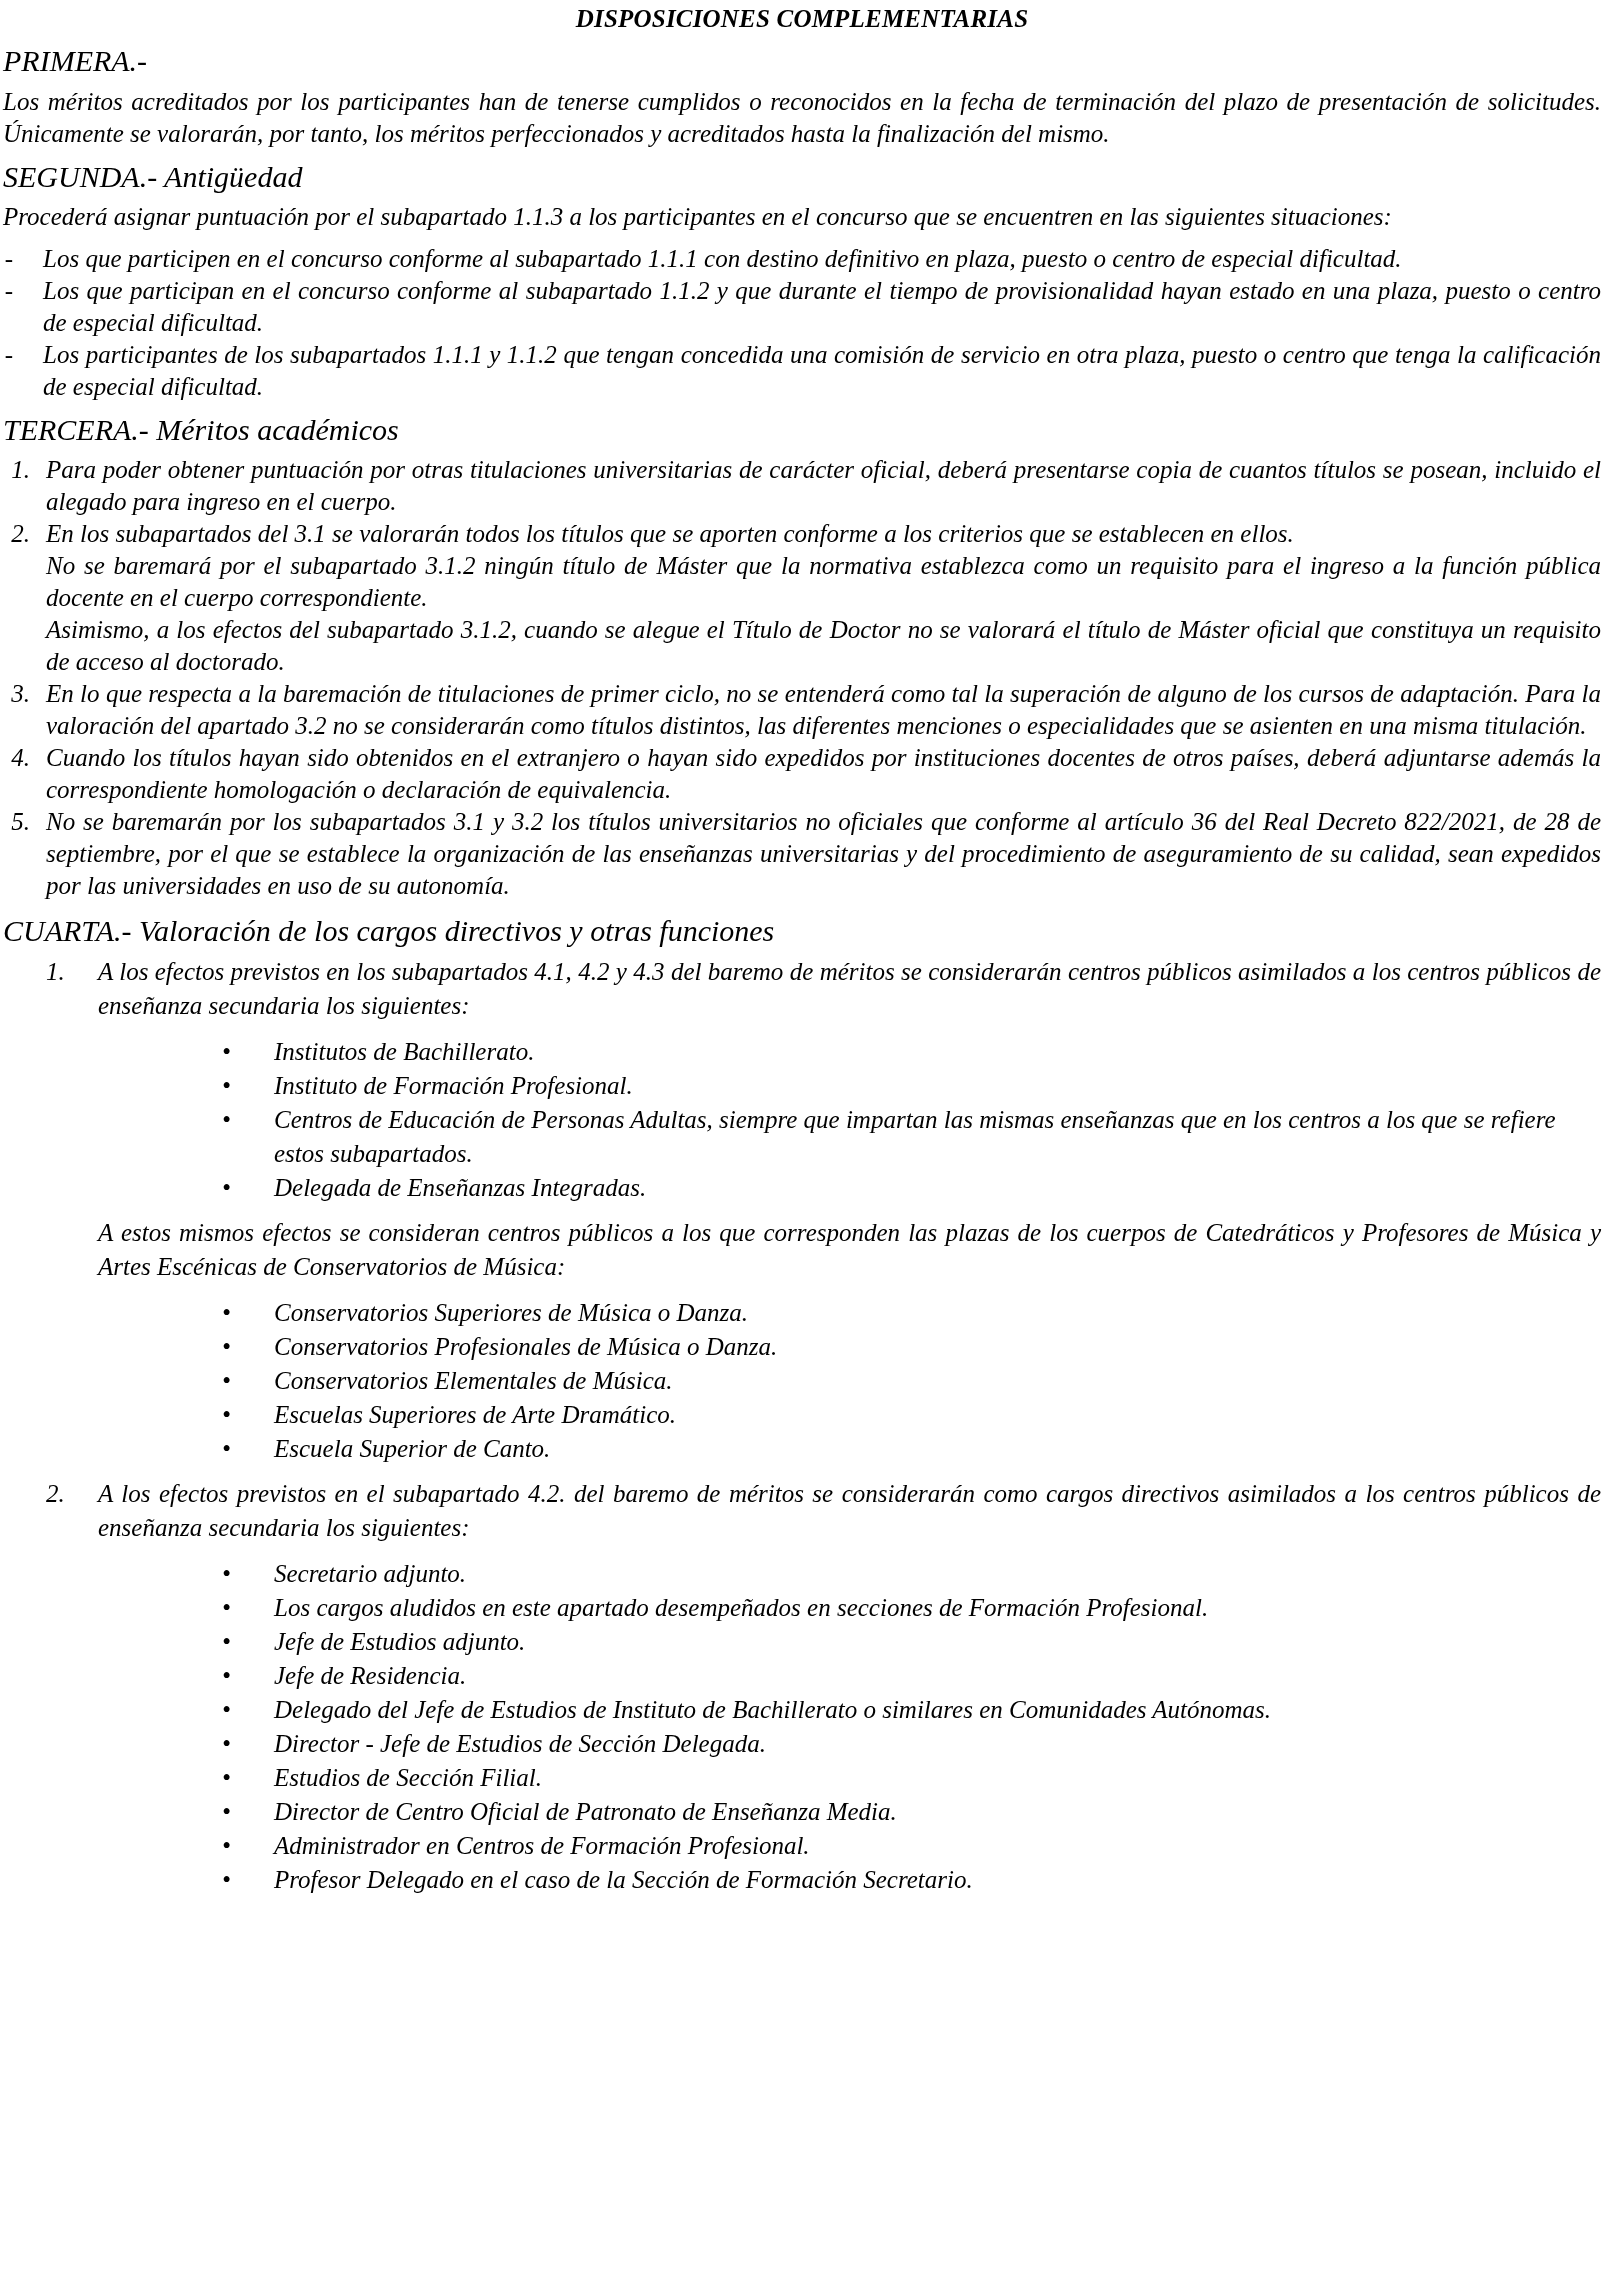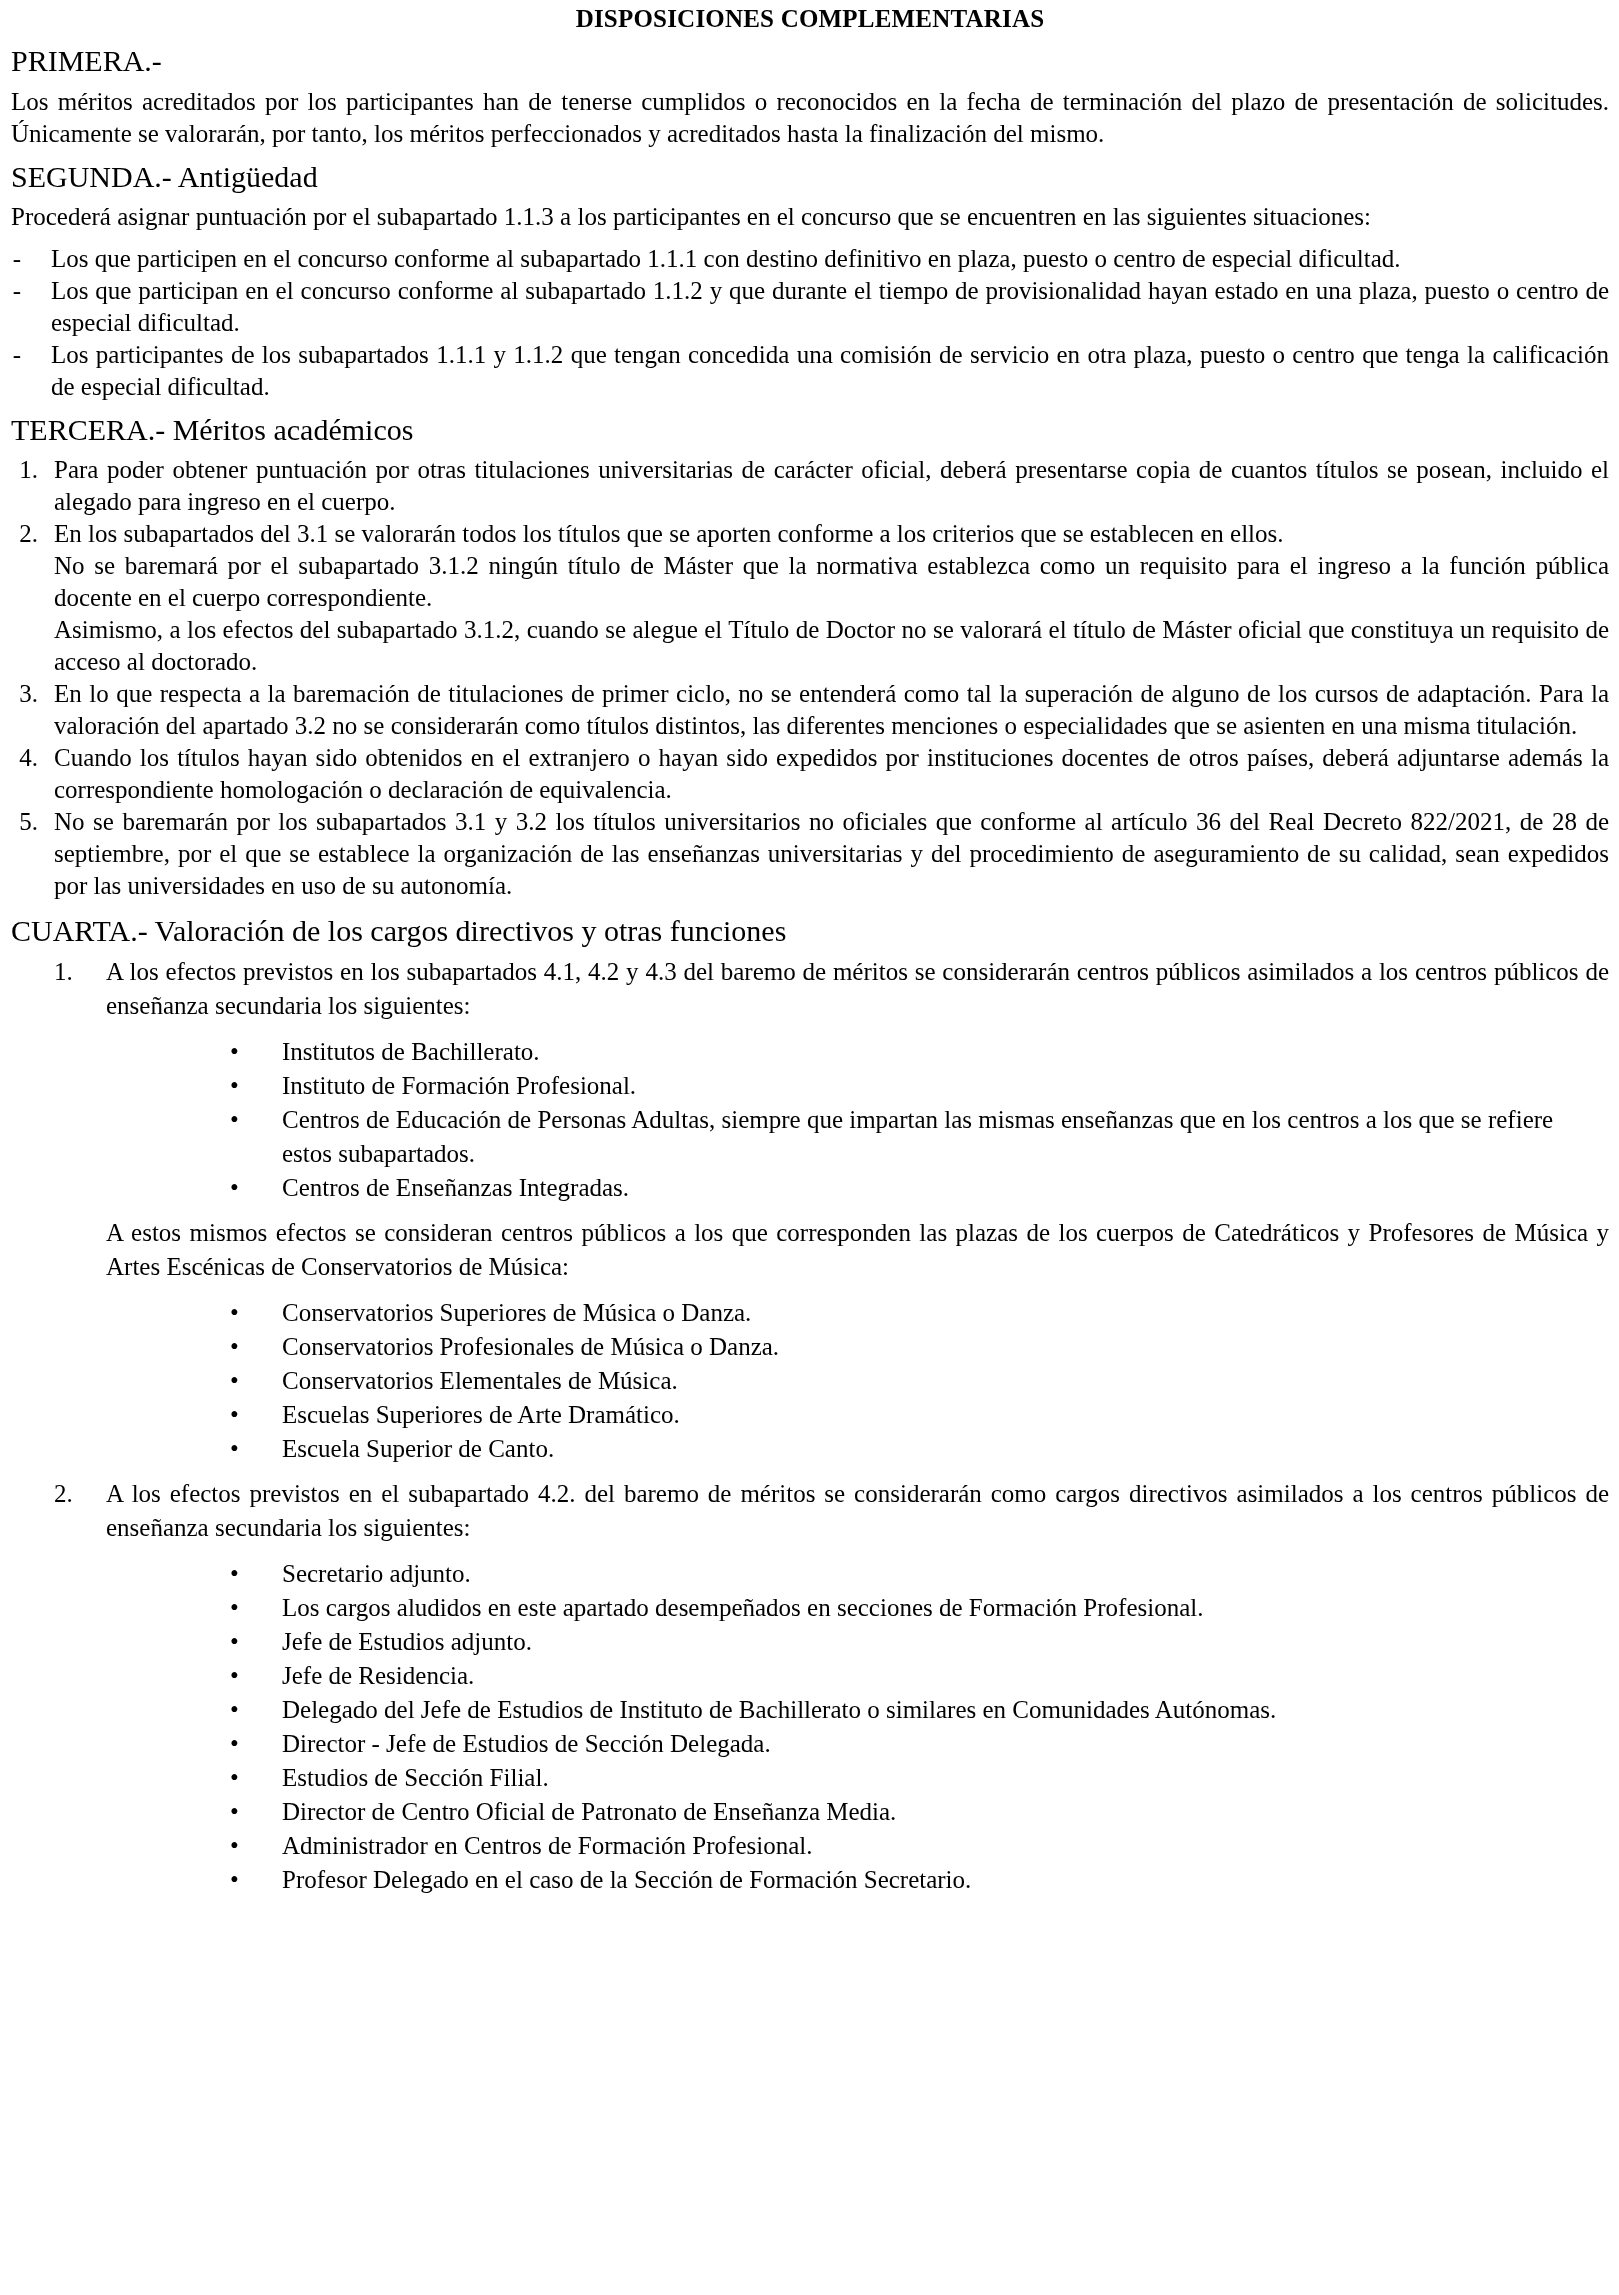--- a/index.html
+++ b/index.html
@@ -20,23 +20,24 @@
     position: relative;
     width: 1620px;
     height: 2295px;
     padding: 0;
     box-sizing: border-box;
     overflow: hidden;
   }
 
   .doc-body {
     position: absolute;
-    left: 11px;
+    left: 3px;
     top: 3.3px;
     width: 1598px;
+    font-style: italic;
   }
 
   .doc-title {
     text-align: center;
     font-size: 25px;
     line-height: 31px;
     margin: 0 0 10px 0;
     letter-spacing: 0.2px;
   }
 
@@ -229,21 +230,21 @@
       <li>
         <span class="bullet-dot">•</span>
         <span>Instituto de Formación Profesional.</span>
       </li>
       <li>
         <span class="bullet-dot">•</span>
         <span>Centros de Educación de Personas Adultas, siempre que impartan las mismas enseñanzas que en los centros a los que se refiere estos subapartados.</span>
       </li>
       <li>
         <span class="bullet-dot">•</span>
-        <span>Centros de Enseñanzas Integradas.</span>
+        <span>Delegada de Enseñanzas Integradas.</span>
       </li>
     </ul>
 
     <p class="indent-para">A estos mismos efectos se consideran centros públicos a los que corresponden las plazas de los cuerpos de Catedráticos y Profesores de Música y Artes Escénicas de Conservatorios de Música:</p>
 
     <ul class="bullet-list">
       <li>
         <span class="bullet-dot">•</span>
         <span>Conservatorios Superiores de Música o Danza.</span>
       </li>

